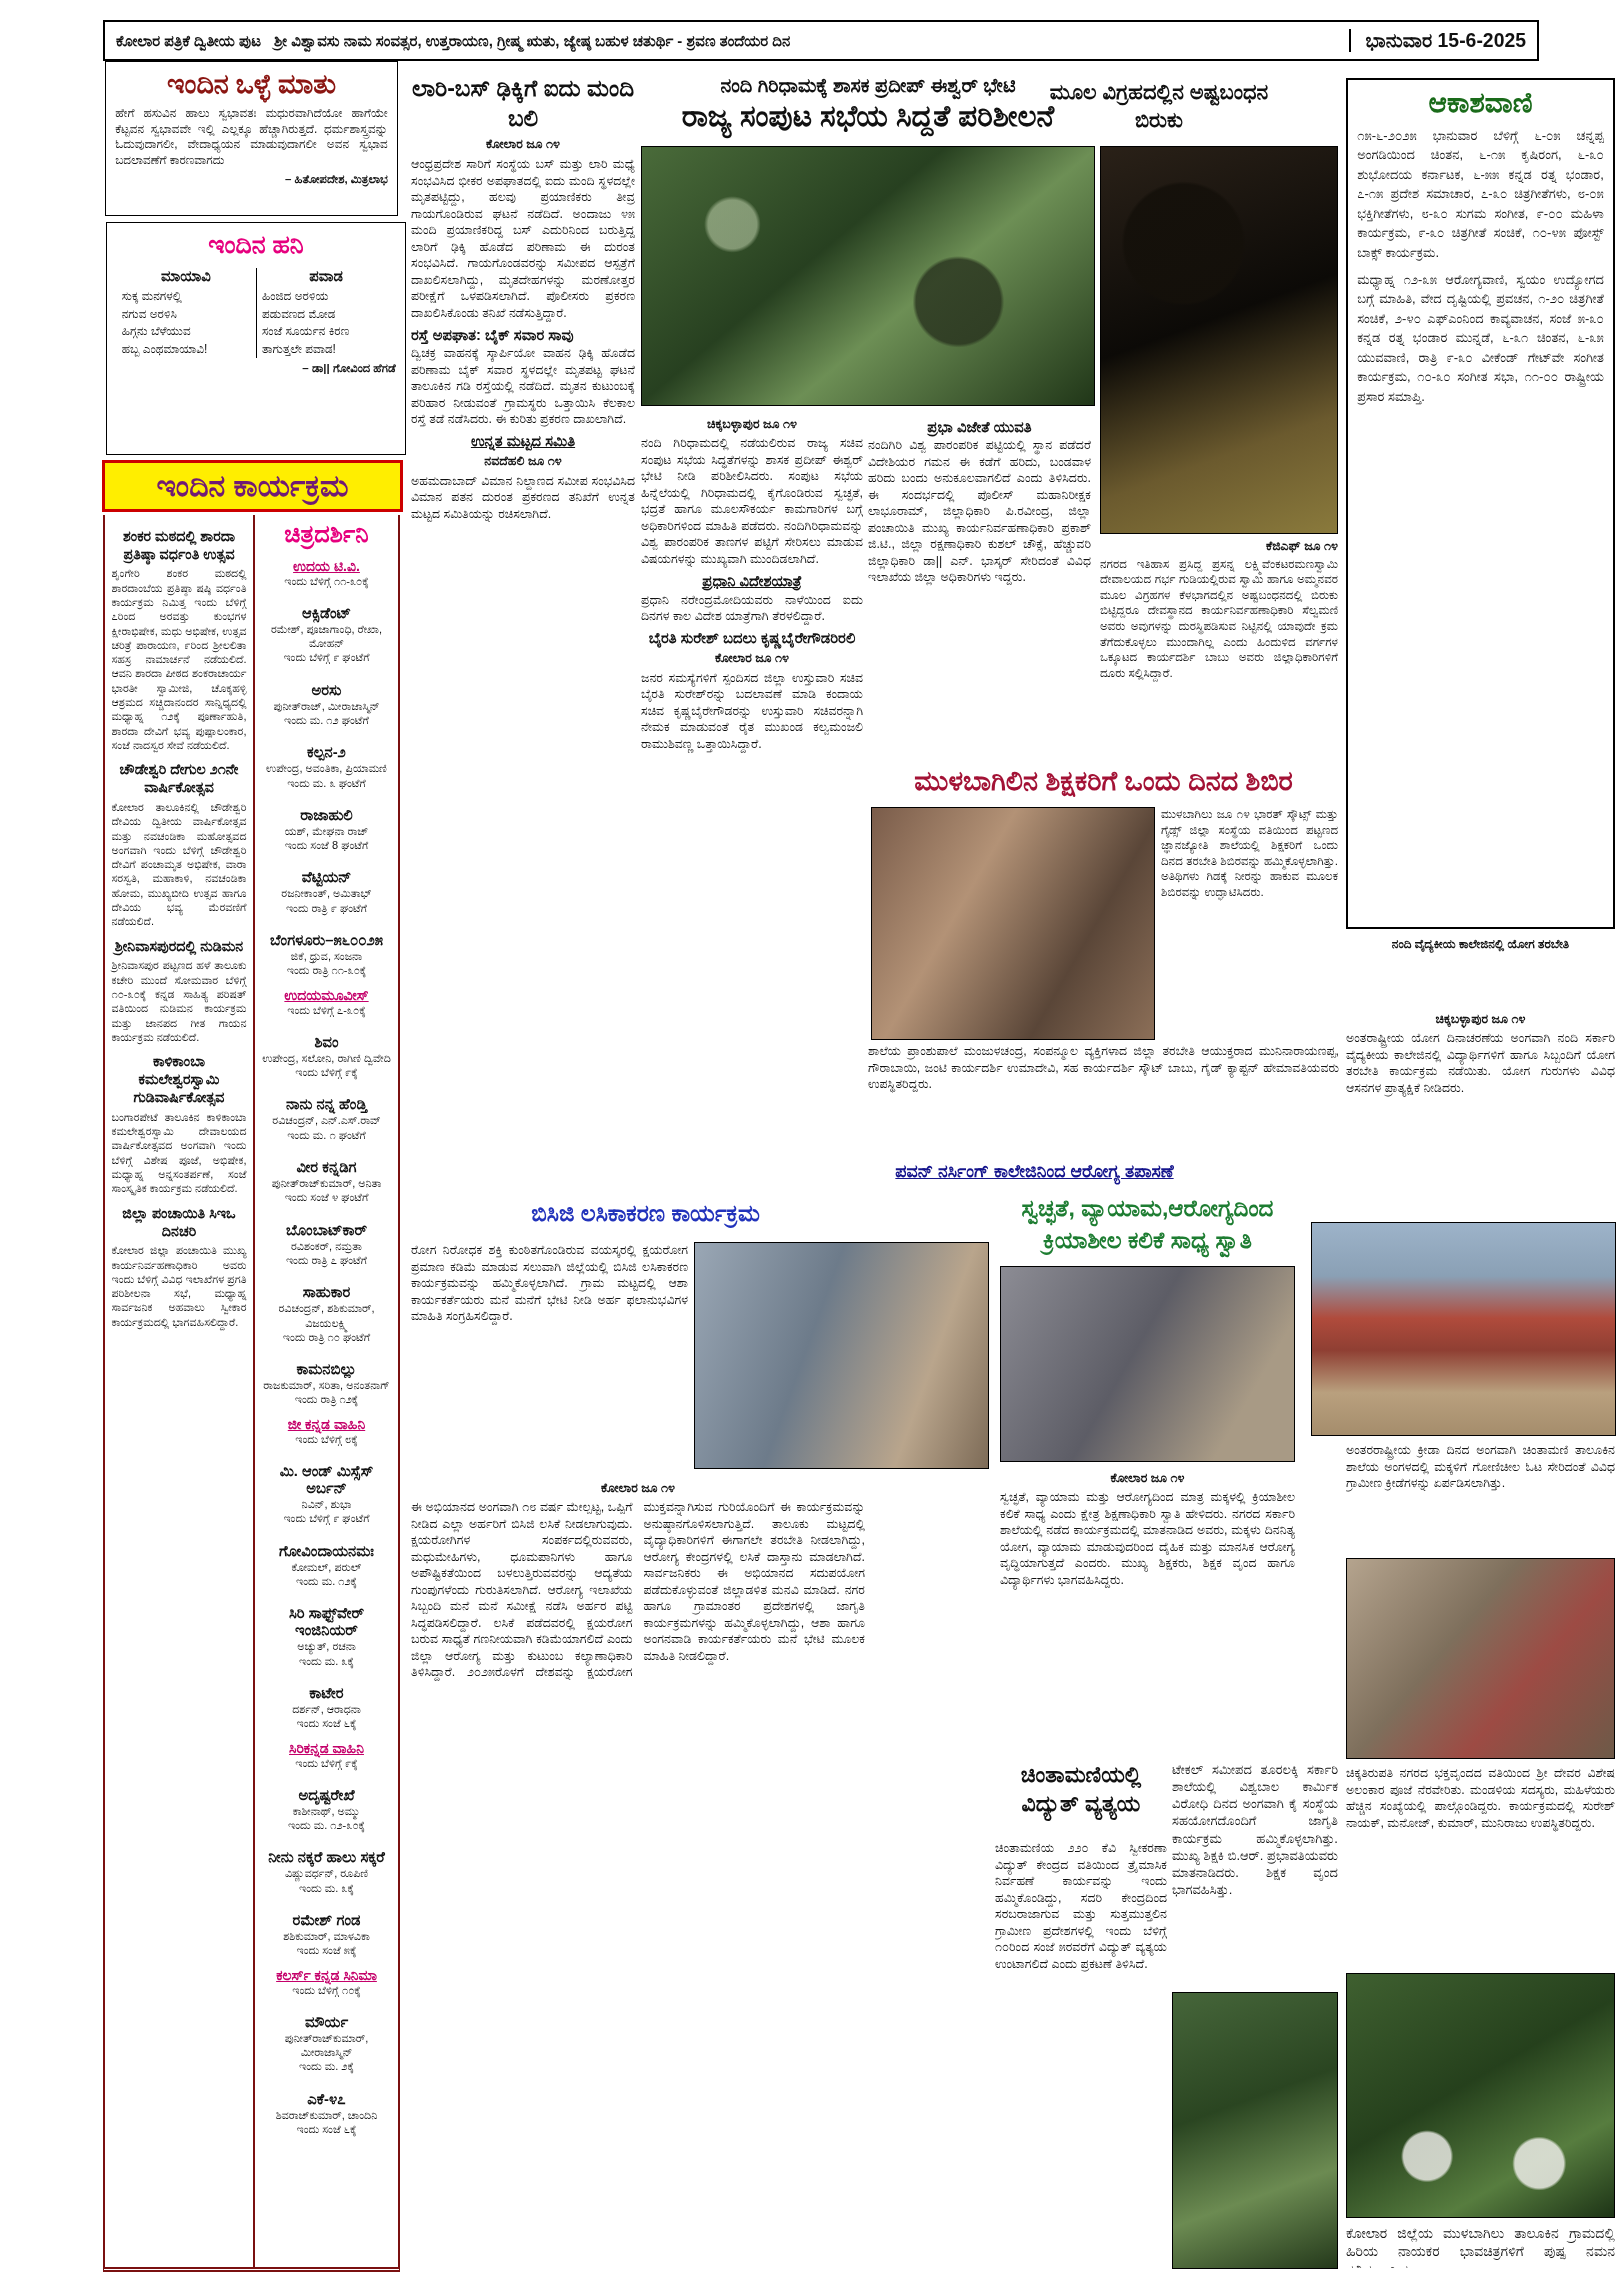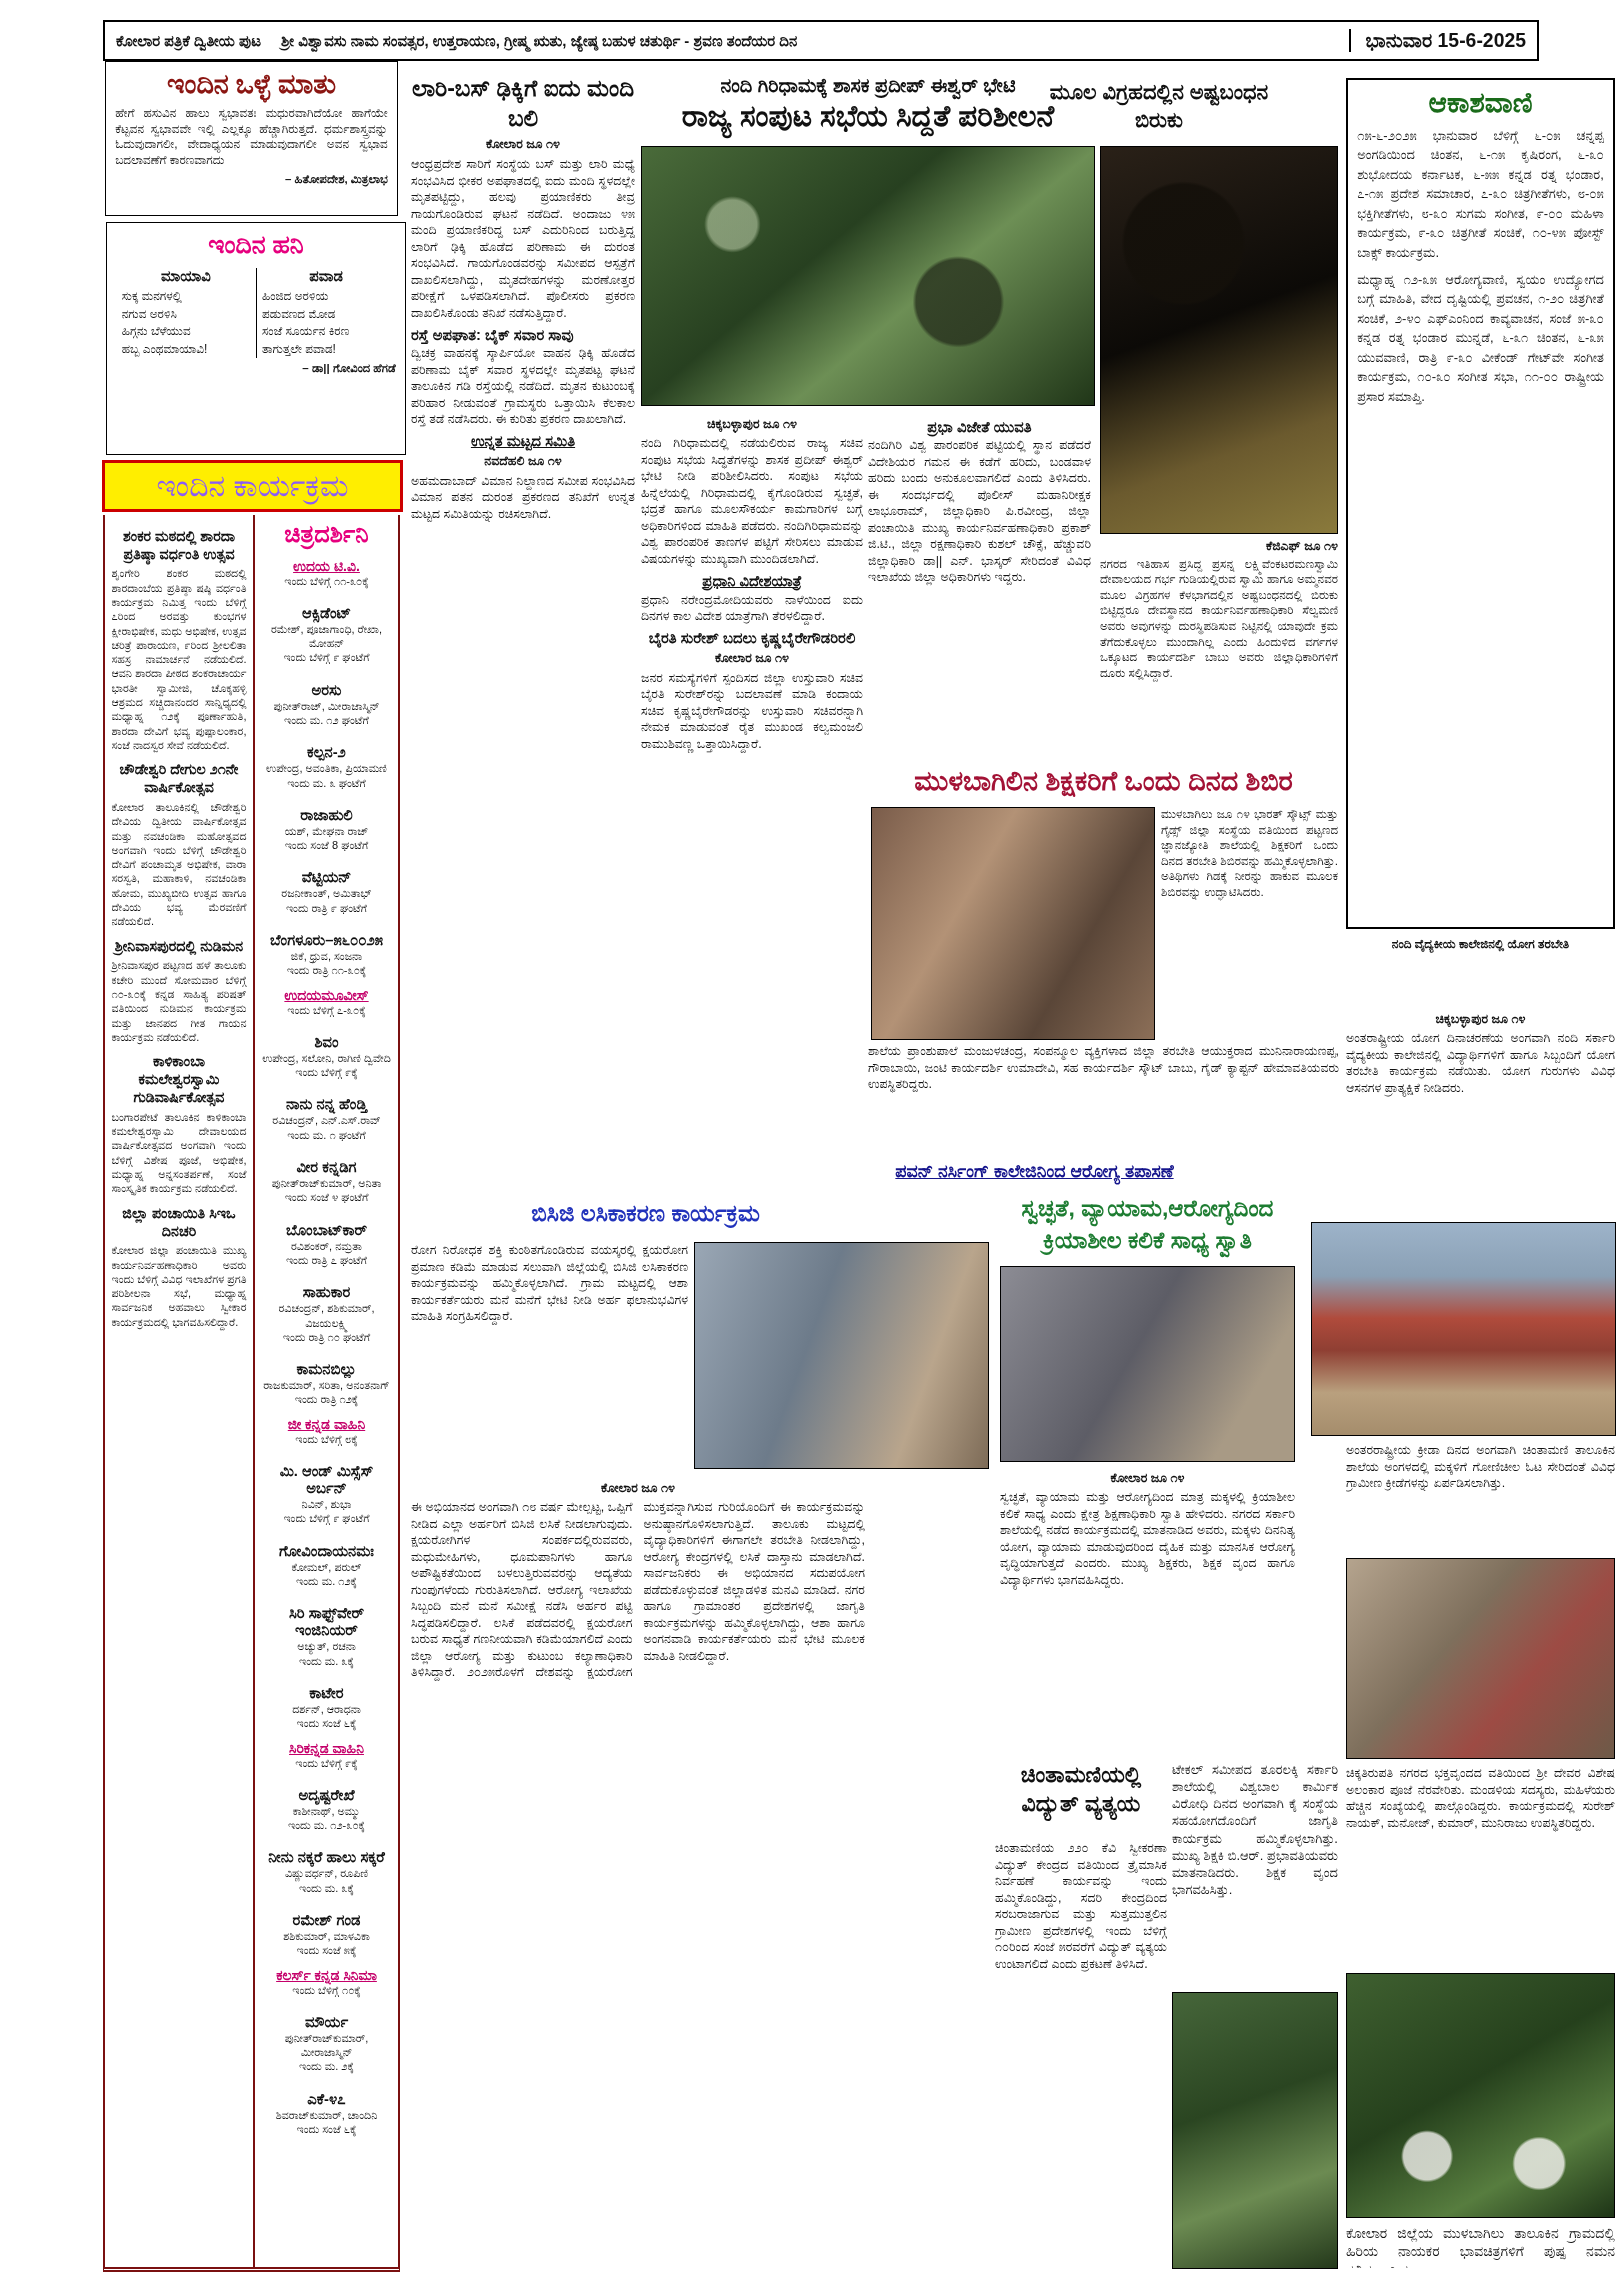--- a/index.html
+++ b/index.html
@@ -1,38 +1,38 @@
 <!DOCTYPE html>
 <html style="font-size:14.8px"><head>
 <meta charset="utf-8">
 <style>
   html,body{margin:0;padding:0;background:#e9e9e4;}
   #page{position:relative;width:1619px;height:2289px;background:#ffffff;
         font-family:"Liberation Sans","DejaVu Sans",sans-serif;color:#111;overflow:hidden;}
   .abs{position:absolute;overflow:hidden;}
   
-  .masthead{border:2.8px solid #000;display:flex;align-items:center;gap:20px;padding:0 11px;
+  .masthead{border:2.8px solid #000;display:flex;align-items:center;gap:13px;padding:0 11px;
             font-weight:bold;font-size:15px;}
   .masthead .date{margin-left:auto;border-left:2.8px solid #000;padding-left:14.8px;
                   font-size:19.4px;white-space:nowrap;}
   
   .box{border:1.8px solid #000;padding:5.5px 9.2px;box-sizing:border-box;}
   .gw-title{color:#8b1612;font-size:27px;font-weight:bold;text-align:center;
             font-family:"Liberation Serif","DejaVu Serif",serif;margin:1.8px 0 5.5px;}
   .hn-title{color:#e6007e;font-size:25px;font-weight:bold;text-align:center;margin:1.8px 0 7.4px;}
   .body-txt{font-size:12.5px;line-height:1.32;text-align:justify;word-break:break-word;}
   .credit{font-size:11.5px;font-weight:bold;text-align:right;margin-top:3.7px;}
   .poem-wrap{display:flex;}
   .poem{flex:1;padding:0 5.5px;}
   .poem + .poem{border-left:1.8px solid #000;}
   .poem-title{font-weight:bold;font-size:14.8px;text-align:center;margin-bottom:3.7px;}
   .poem-lines{font-size:12px;line-height:1.45;white-space:pre-line;}
   
   .banner{background:#ffee00;border:3.7px solid #cc0000;display:flex;align-items:center;
-          justify-content:center;font-size:30px;font-weight:normal;color:#8b5cf6;box-sizing:border-box;}
+          justify-content:center;font-size:30px;font-weight:bold;color:#701a75;box-sizing:border-box;}
   
   .programs{display:flex;border-left:2.8px solid #7a1010;border-right:2.8px solid #7a1010;
             border-bottom:5.5px double #7a1010;box-sizing:border-box;}
   .ev-col{width:150px;padding:3.7px 6.5px;border-right:2.8px solid #7a1010;box-sizing:border-box;}
   .cin-col{flex:1;padding:3.7px 6.5px;box-sizing:border-box;}
   .ev-title{font-weight:bold;font-size:14.3px;text-align:center;line-height:1.25;margin:9.2px 0 2.8px;}
   .ev-body{font-size:11px;line-height:1.3;text-align:justify;}
   .cin-head{color:#e6007e;font-size:24px;font-weight:bold;text-align:center;margin:1.8px 0 1.8px;}
   .cin-entry div:empty{display:none;}
   .cin-channel{color:#c4006a;font-weight:bold;font-size:14px;text-decoration:underline;

